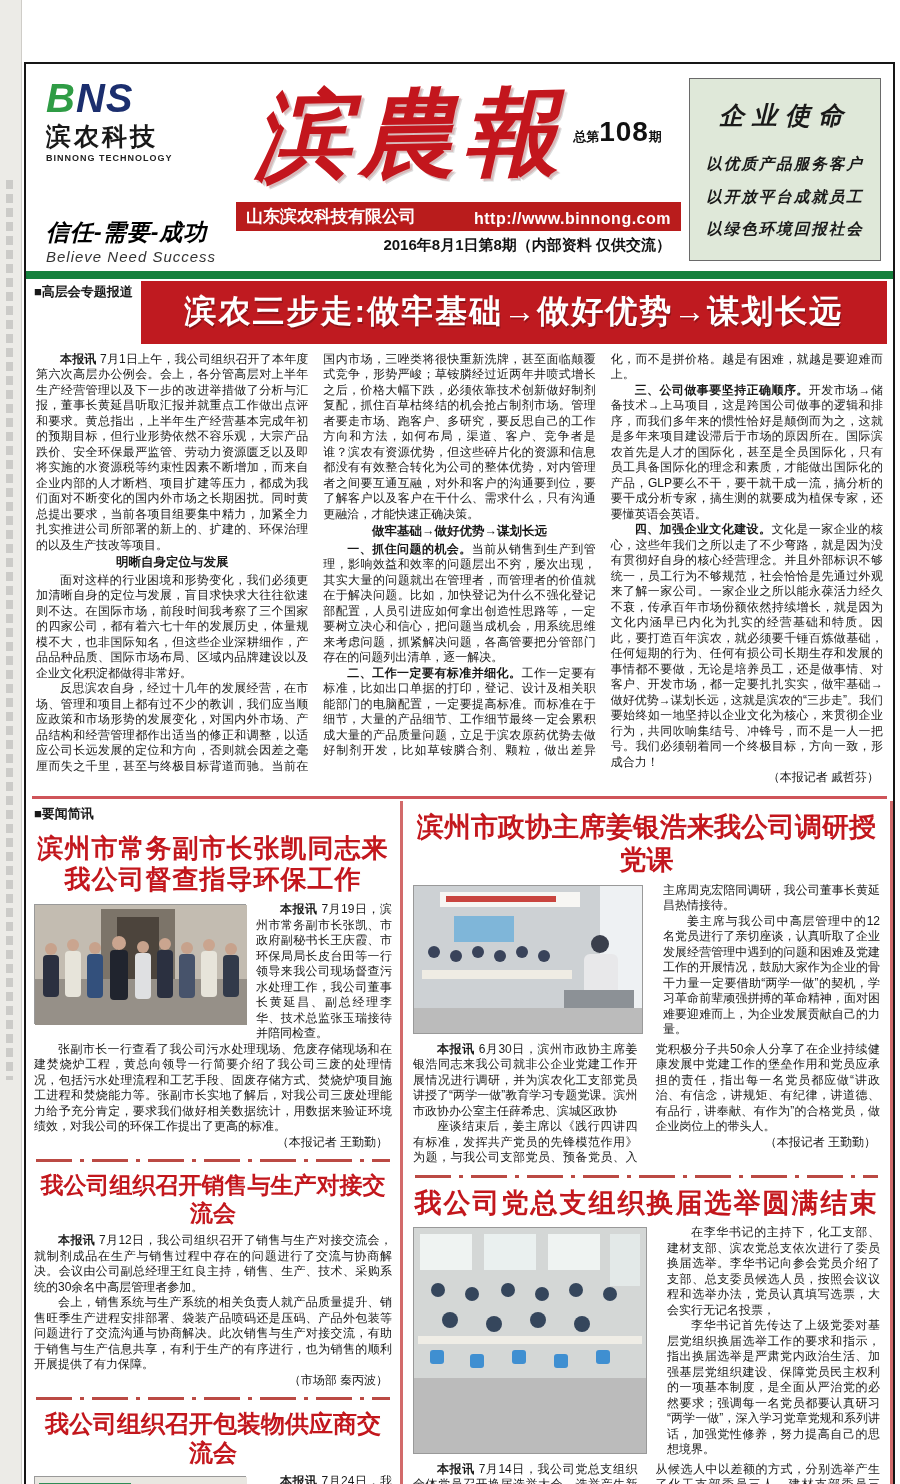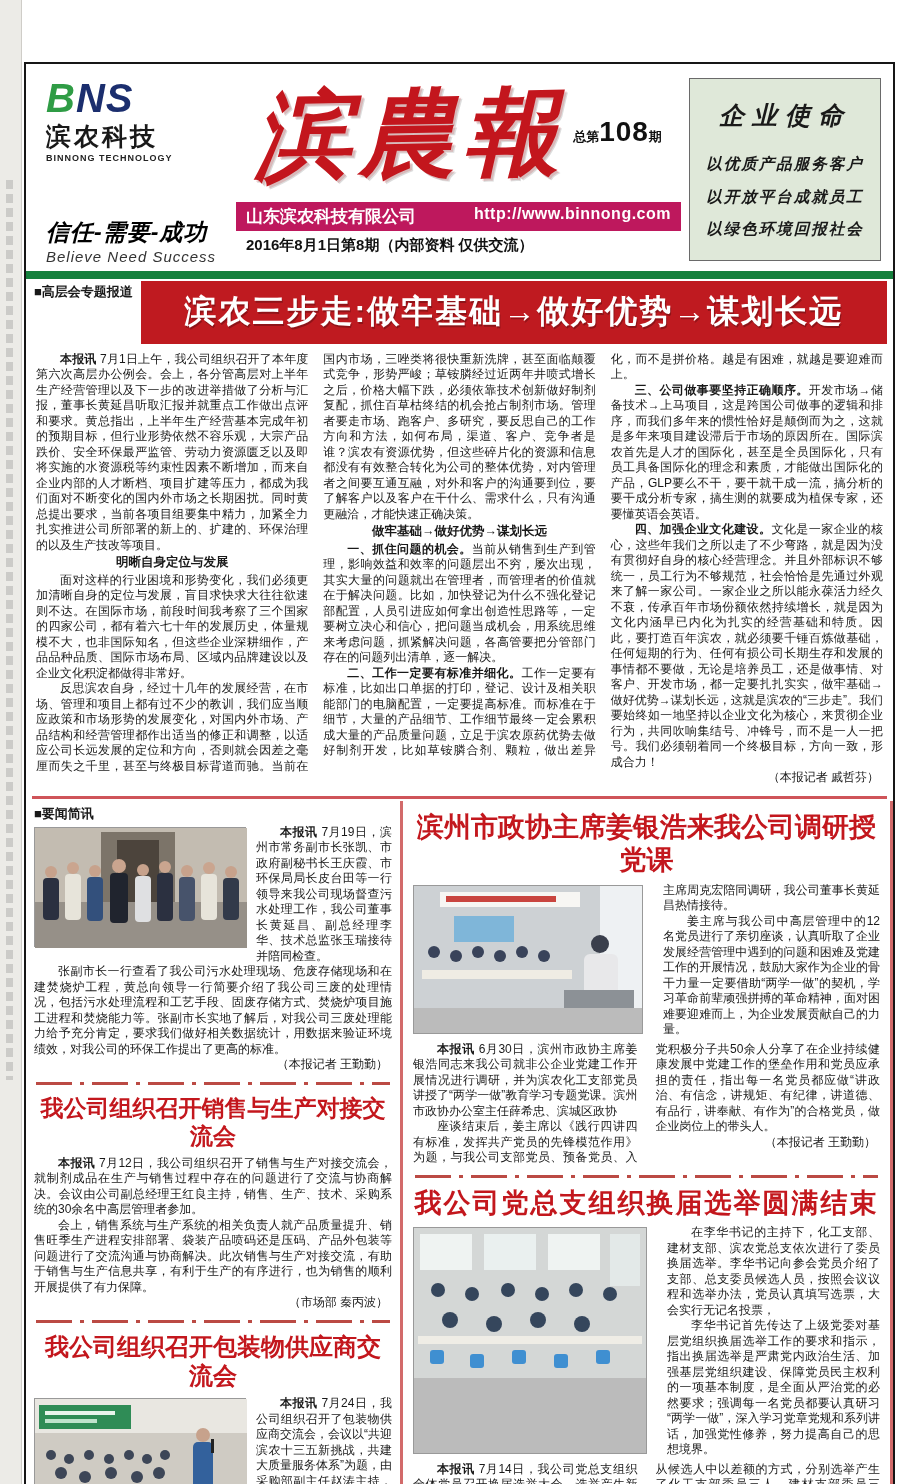--- a/index.html
+++ b/index.html
@@ -24,24 +24,24 @@
   .slogan-cn { color: #000000; font-weight: bold; font-style: italic; font-size: 23px; letter-spacing: 1px; white-space: nowrap; }
   .slogan-en { font-size: 15px; color: #333; letter-spacing: 1px; font-style: italic; }
 
   .mast-center { flex: 1; display: flex; flex-direction: column; padding: 0 8px; }
   .title-row { display: flex; align-items: center; justify-content: center; height: 120px; }
   .paper-title { font-family: "DejaVu Serif", serif; font-size: 96px; line-height: 1; font-weight: bold; font-style: italic;
     color: #c3161d; letter-spacing: 8px; text-shadow: 2px 2px 0 rgba(195,22,29,.18), 3px 3px 0 rgba(120,120,120,.25); transform: rotate(-1deg); }
   .issue-block { white-space: nowrap; margin: 0 0 4px 6px; color: #111; }
   .issue-block .small { font-size: 13px; font-weight: bold; }
   .issue-block .big { font-size: 28px; font-weight: bold; letter-spacing: 1px; }
-  .redbar { display: flex; justify-content: space-between; align-items: flex-start; background: #be185d; color: #fff;
+  .redbar { display: flex; justify-content: space-between; align-items: flex-end; background: #b91c1c; color: #fff;
     font-weight: bold; margin-top: 8px; padding: 3px 10px; font-size: 17px; }
   .redbar .url { font-size: 16px; letter-spacing: .5px; }
-  .daterow { display: flex; justify-content: flex-start; padding: 5px 10px 0; font-size: 15px; font-weight: bold; color: #111; }
+  .daterow { display: flex; justify-content: flex-end; padding: 5px 10px 0; font-size: 15px; font-weight: bold; color: #111; }
 
   .mission { width: 192px; background: #dfe8d9; border: 1px solid #6a6a6a; margin: 4px 0; padding: 14px 10px; text-align: center; }
   .mission-title { font-size: 25px; font-weight: bold; letter-spacing: 8px; font-style: italic; margin: 6px 0 16px; }
   .mission-line { font-size: 15.5px; font-weight: bold; font-style: italic; line-height: 2.1; letter-spacing: 2px; white-space: nowrap; }
 
   
   .lead-head { display: flex; align-items: flex-start; padding: 2px 6px 0 6px; }
   .sec-tag { font-size: 13px; font-weight: bold; white-space: nowrap; padding: 2px 4px 0 2px; }
   .banner { flex: 1; background: #bf1a20; color: #fff; text-align: center; font-weight: bold; font-size: 32px;
     letter-spacing: 2px; padding: 9px 0 10px; margin-left: 4px; text-shadow: 1px 2px 0 rgba(0,0,0,.25); }
@@ -146,20 +146,21 @@
         </div>
       <div class="redrule"></div>
     </section>
 
     <div class="bottom">
 
       <div class="col-left">
         <div class="briefs-tag">■要闻简讯</div>
 
         <section class="article">
+          <h2 class="ah ah-a">滨州市常务副市长张凯同志来我公司督查指导环保工作</h2>
           <div class="abody">
             <span class="photo ph-a">
               <svg viewBox="0 0 212 120" width="212" height="120" preserveAspectRatio="none">
                 <rect width="212" height="74" fill="#c3bcb1"></rect>
                   <rect x="66" y="4" width="74" height="70" fill="#7c7469"></rect>
                 <rect x="82" y="12" width="42" height="62" fill="#4c443c"></rect>
                   <rect y="74" width="212" height="46" fill="#969088"></rect>
                 <g>
                   <circle cx="16" cy="44" r="6" fill="#c7a28c"></circle>
                     <rect x="8" y="50" width="16" height="42" rx="4" fill="#2b3040"></rect>

